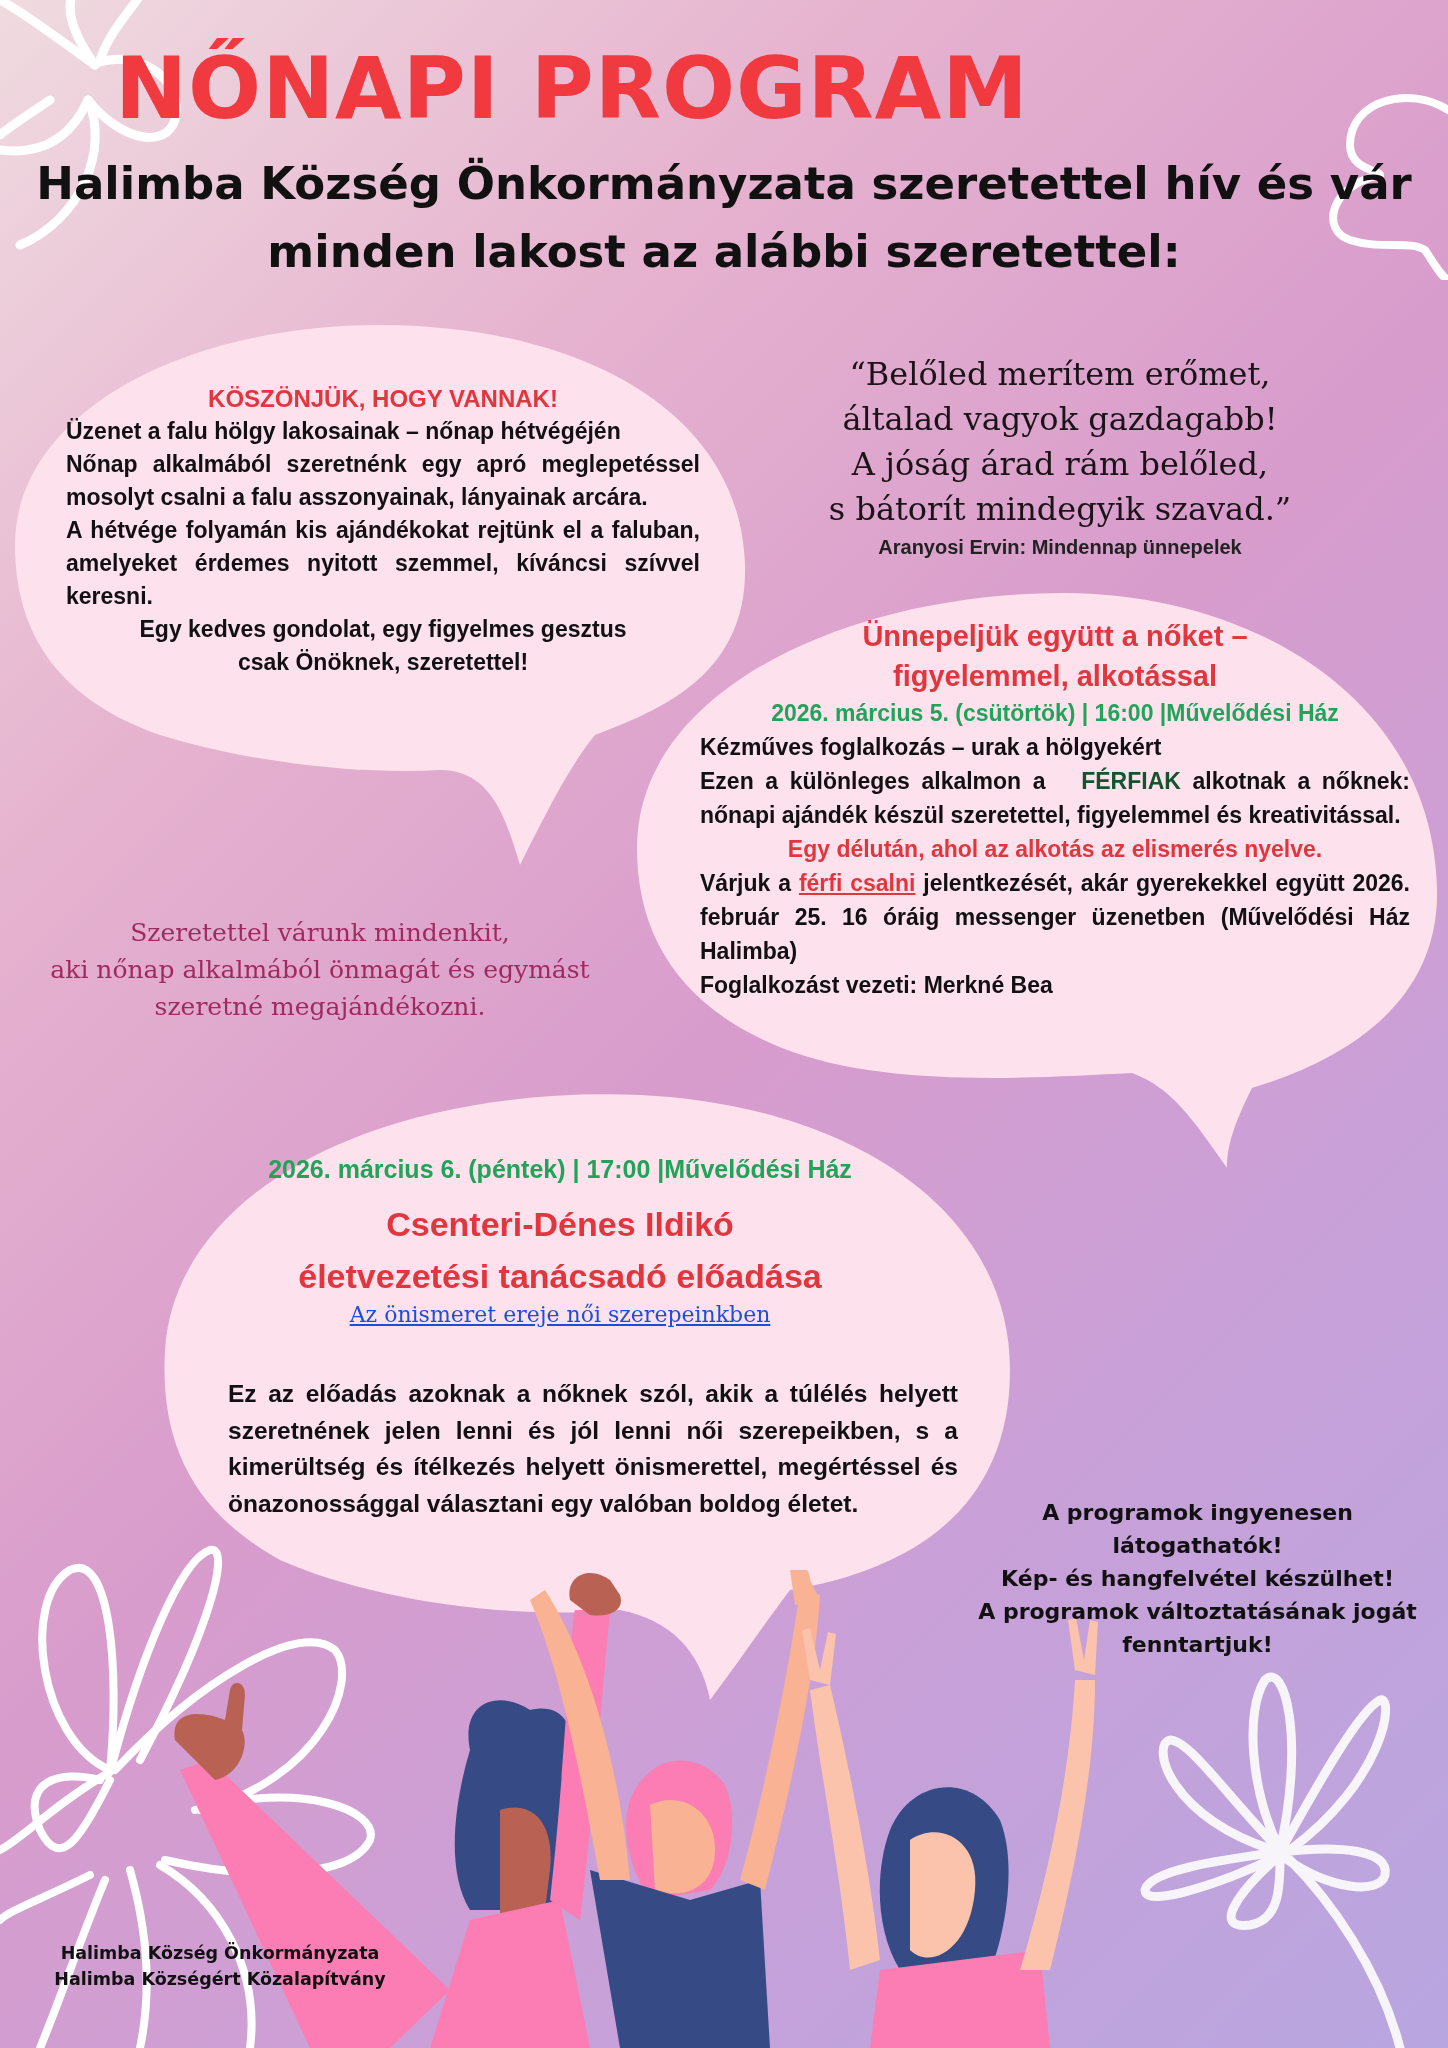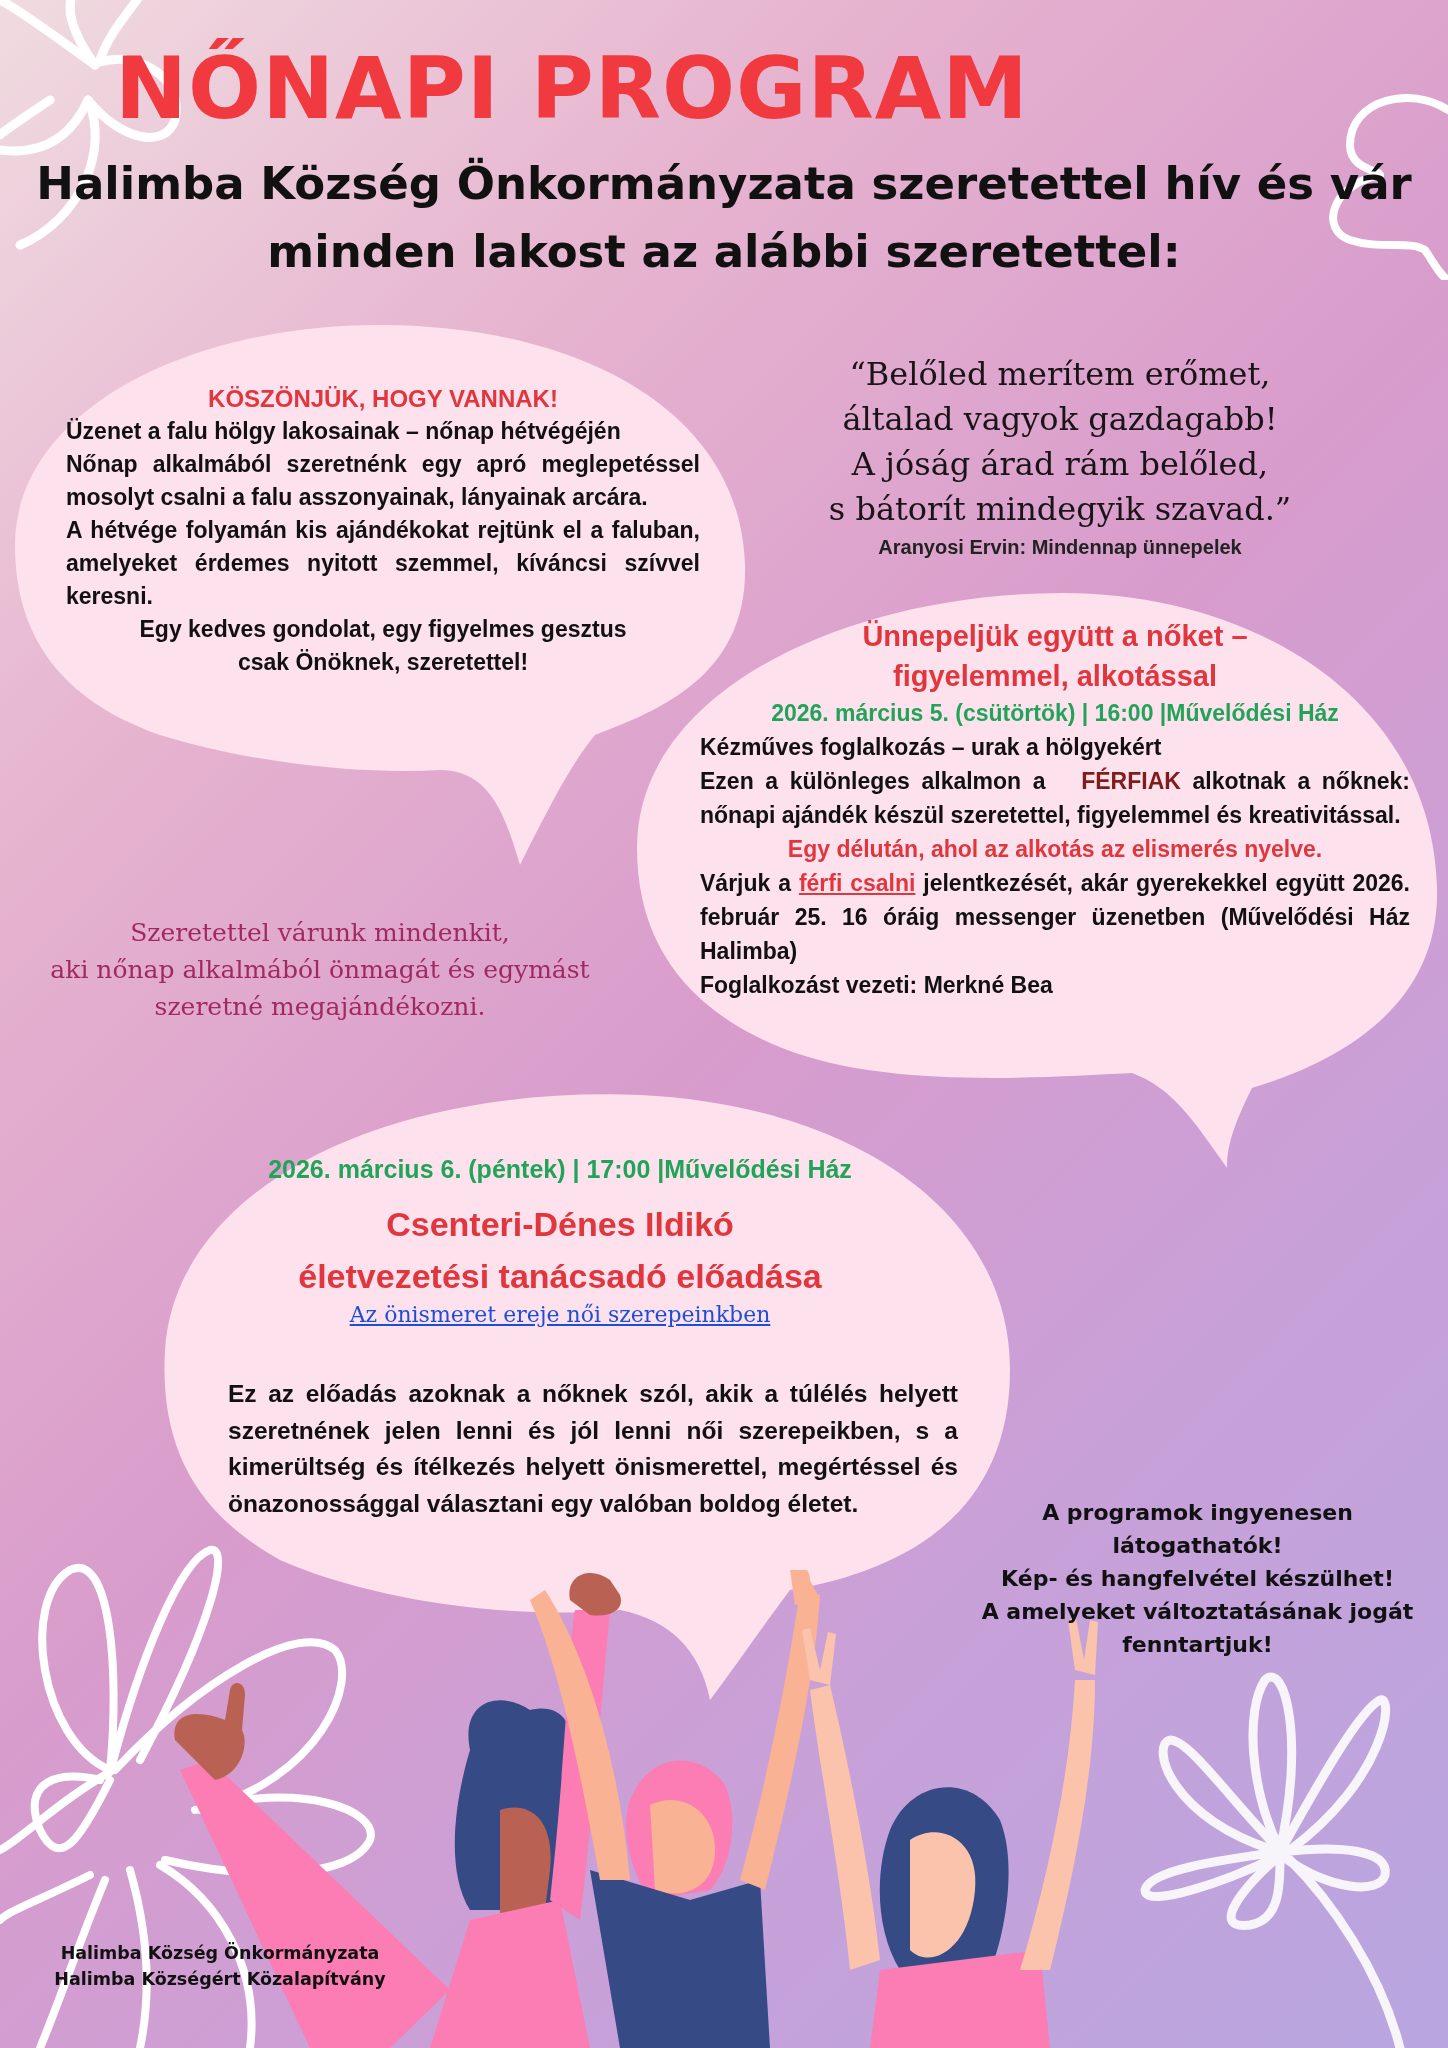--- a/index.html
+++ b/index.html
@@ -20,21 +20,21 @@
   }
   .subtitle {
     left: 30px; width: 1388px; top: 150px; text-align: center;
     font-size: 45px; font-weight: 700; line-height: 68px; color: #111;
     font-family: "DejaVu Sans", sans-serif;
   }
 
   .bubble-text { position: absolute; font-weight: 700; color: #111; font-family: "Liberation Sans", sans-serif; }
   .just { text-align: justify; text-align-last: left; }
   .center { text-align: center; }
-  .red { color: #7f1d1d; margin-left: 24px; }
+  .red { color: #14532d; margin-left: 24px; }
 
   
   .b1 { left: 66px; top: 372px; width: 634px; font-size: 23px; line-height: 33px; margin-top: 10px; }
   .b1 .heading { font-size: 24px; color: #e0373f; text-align: center; margin-bottom: 0px; }
 
   
   .quote { left: 790px; top: 352px; width: 540px; text-align: center; font-family: "DejaVu Serif", serif; font-size: 32px; line-height: 45px; color: #1a1418; }
   .quote-author { left: 790px; top: 536px; width: 540px; text-align: center; font-size: 20px; font-weight: 700; color: #222; }
 
   
@@ -186,20 +186,20 @@
 <div class="abs b3-speaker">
   <div>Csenteri-Dénes Ildikó</div>
   <div>életvezetési tanácsadó előadása</div>
 </div>
 <div class="abs b3-topic">Az önismeret ereje női szerepeinkben</div>
 <div class="bubble-text b3-body just">Ez az előadás azoknak a nőknek szól, akik a túlélés helyett szeretnének jelen lenni és jól lenni női szerepeikben, s a kimerültség és ítélkezés helyett önismerettel, megértéssel és önazonossággal választani egy valóban boldog életet.</div>
 
 <div class="abs notice">
   <div>A programok ingyenesen látogathatók!</div>
   <div>Kép- és hangfelvétel készülhet!</div>
-  <div>A amelyeket változtatásának jogát</div>
+  <div>A programok változtatásának jogát</div>
   <div>fenntartjuk!</div>
 </div>
 
 <div class="abs footer">
   <div>Halimba Község Önkormányzata</div>
   <div>Halimba Községért Közalapítvány</div>
 </div>
 
 </body></html>

